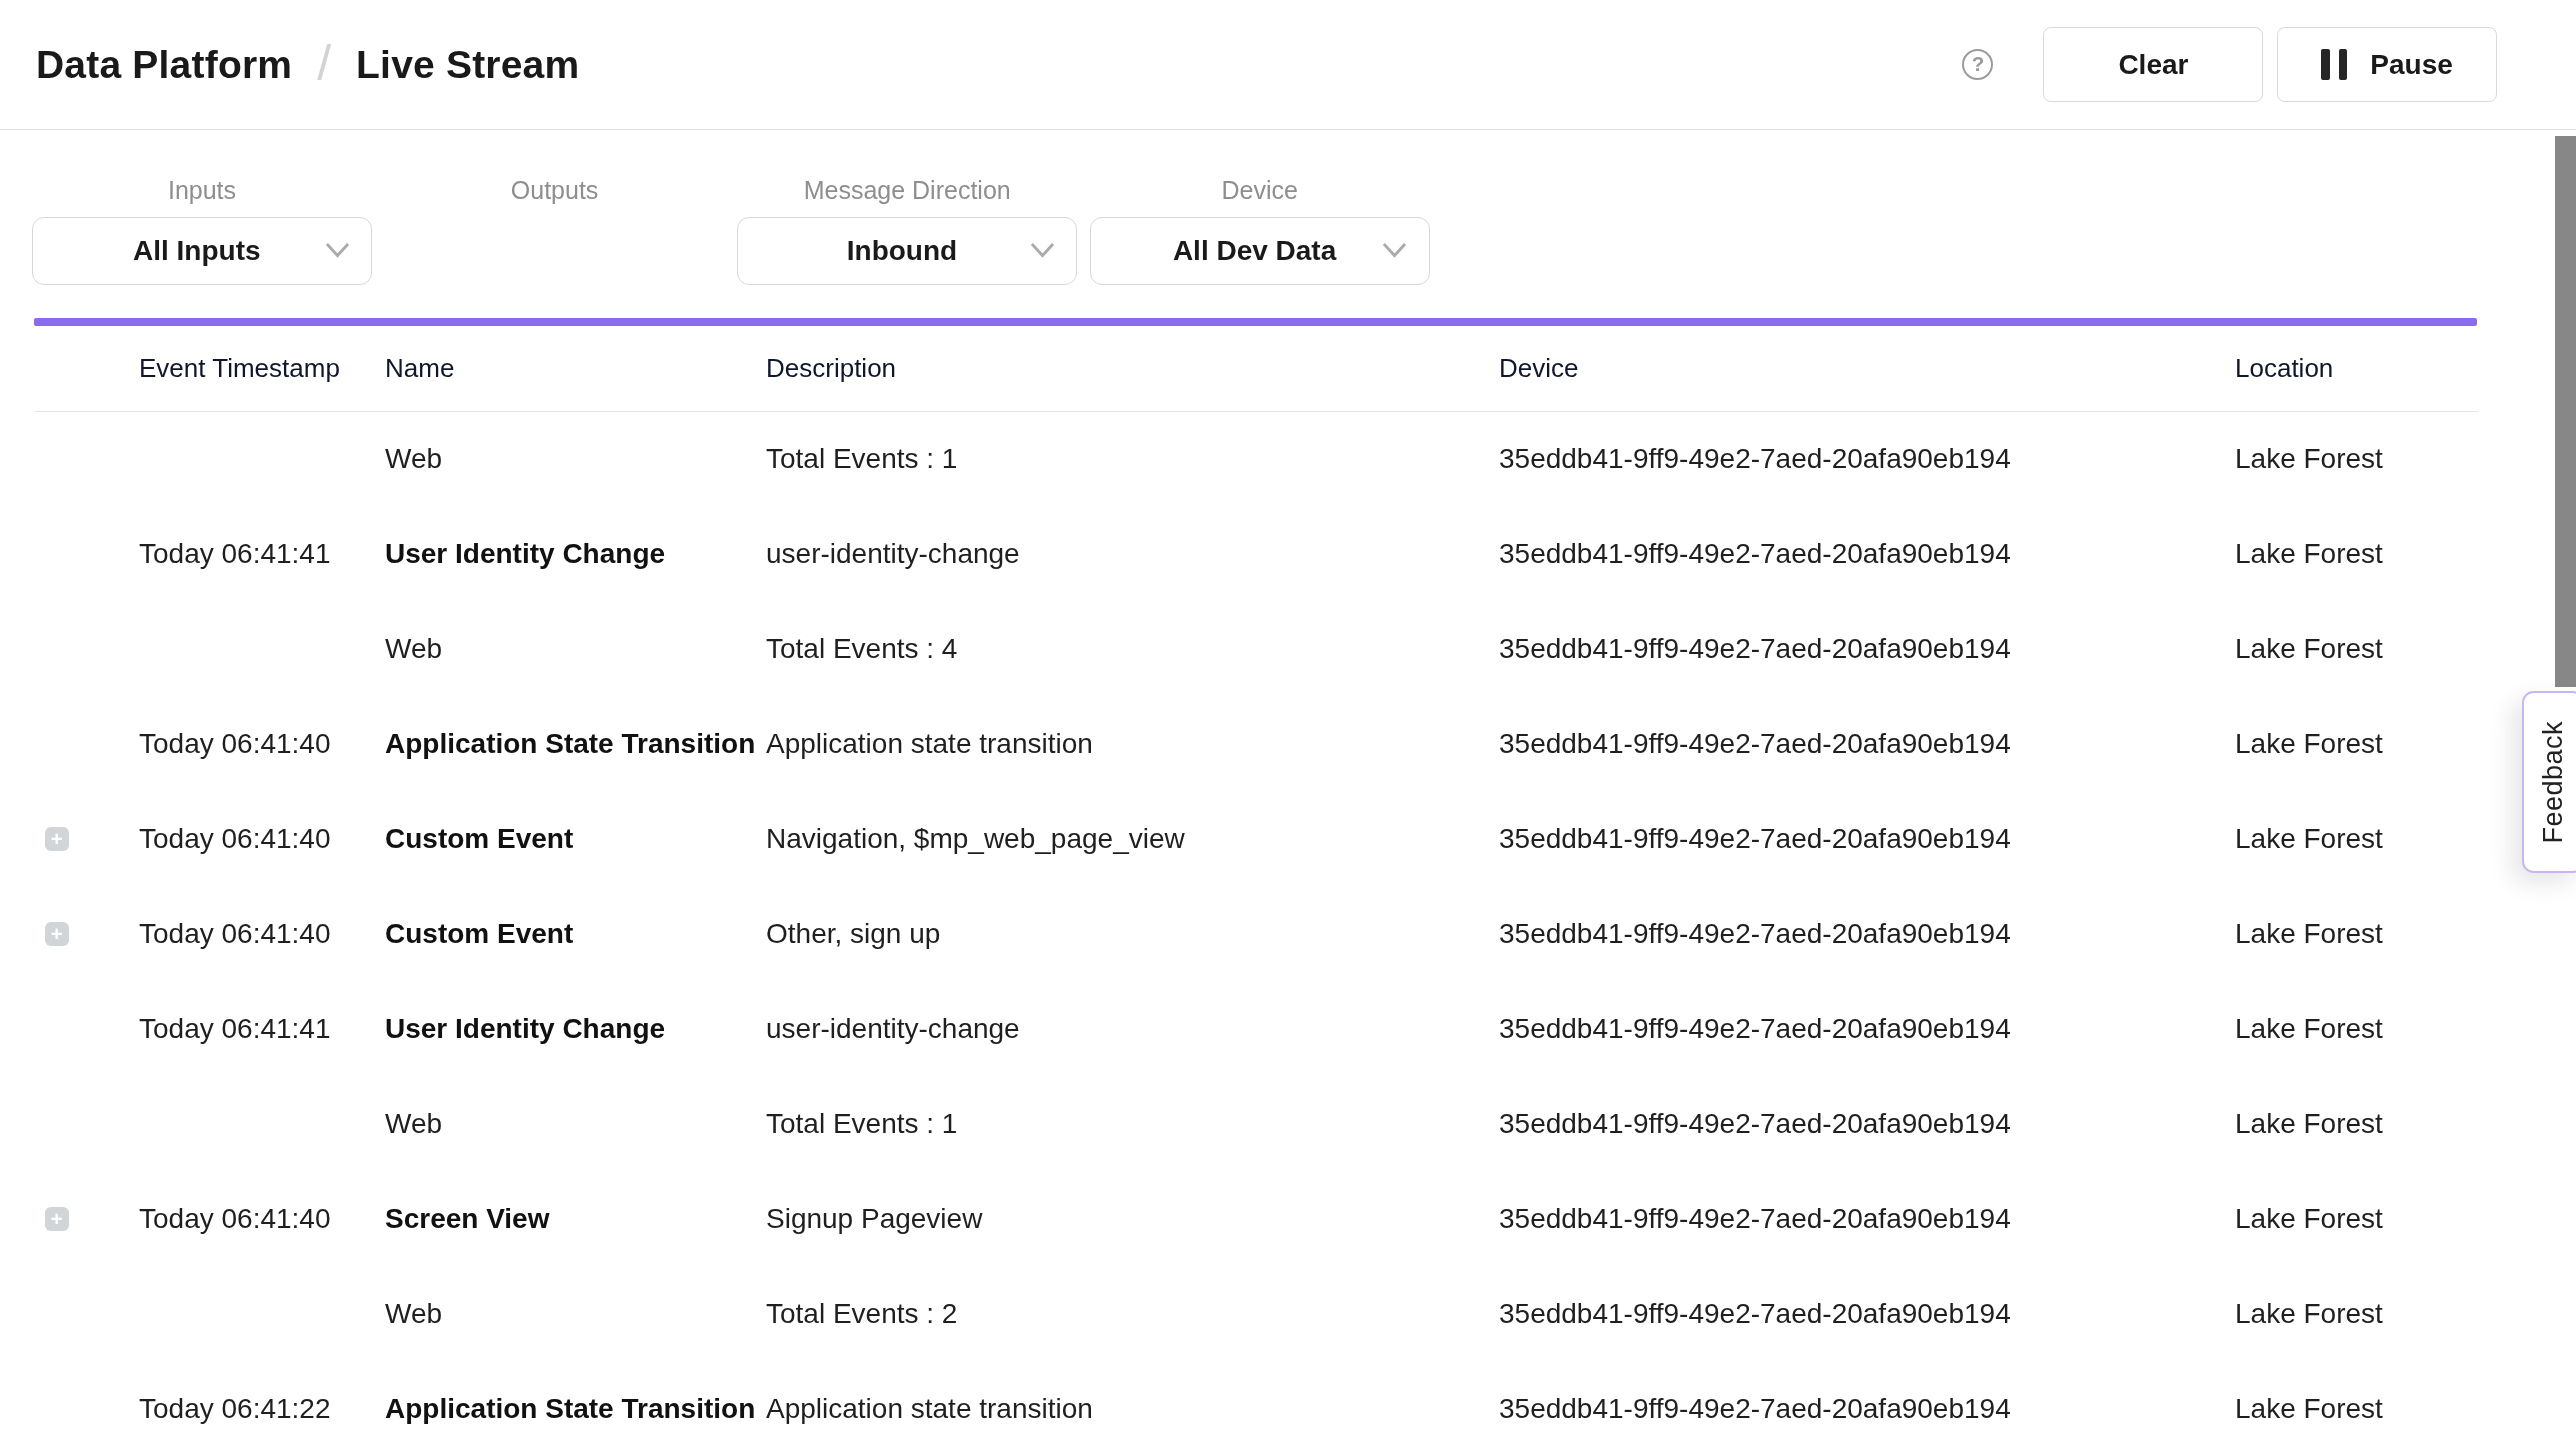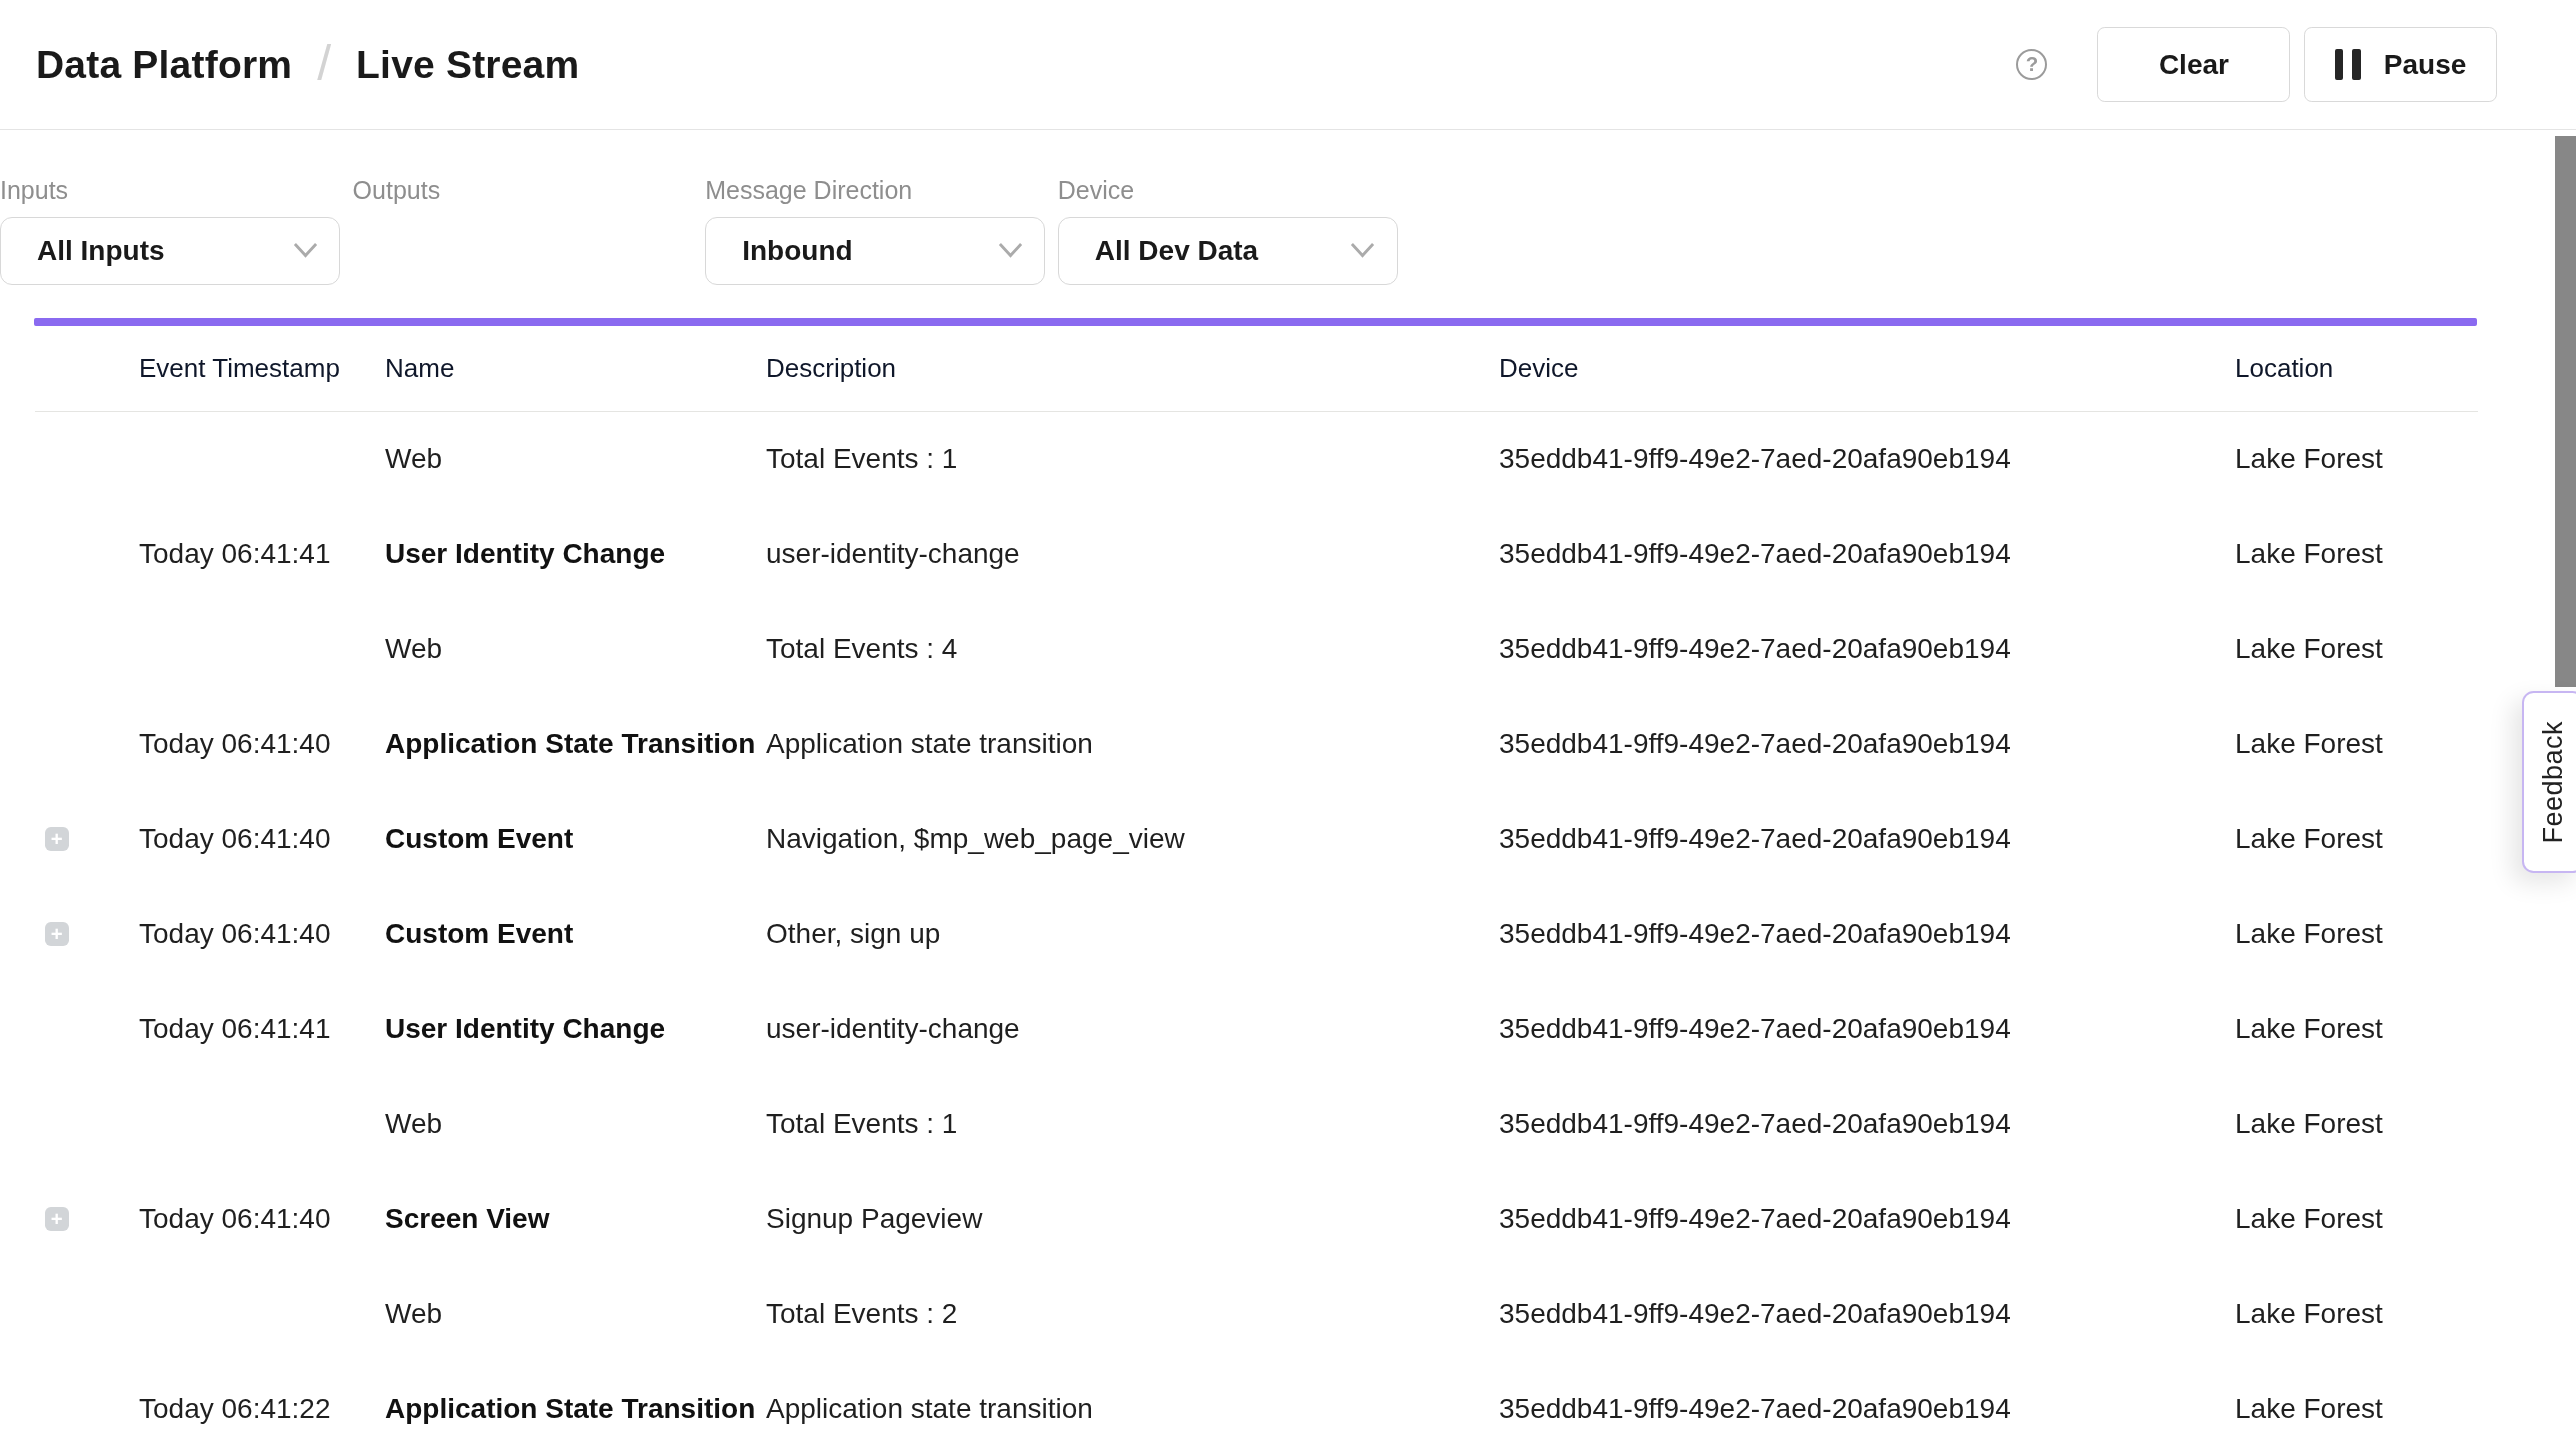--- a/index.html
+++ b/index.html
@@ -46,21 +46,21 @@
     border-radius: 50%;
     color: #9b9b9b;
     font-size: 20.4px;
     font-weight: 700;
     display: flex; align-items: center; justify-content: center;
     margin-right: 50px;
     cursor: pointer;
   }
   .btn {
     height: 75px;
-    width: 193px;
+    width: 220px;
     background: #fff;
     border: 1.9px solid #d9d9d9;
     border-radius: 7.8px;
     font-family: inherit;
     font-size: 28px;
     font-weight: 700;
     color: #1a1a1a;
     display: flex;
     align-items: center;
     justify-content: center;
@@ -72,21 +72,23 @@
     display: block;
     width: 8.7px; height: 31px;
     background: #262626;
     border-radius: 1.9px;
   }
   .pause-icon i + i { margin-left: 8.7px; }
 
   
   .filters-row {
     display: flex;
+    padding-left: 32px;
     margin-top: 46px;
+    text-align: center;
   }
   .filter { width: 340px; margin-right: 12.6px; }
   .filter-label {
     font-size: 25px;
     color: #8e8e8e;
     line-height: 29px;
     margin-bottom: 11.6px;
   }
   .filter-select {
     height: 68px;

